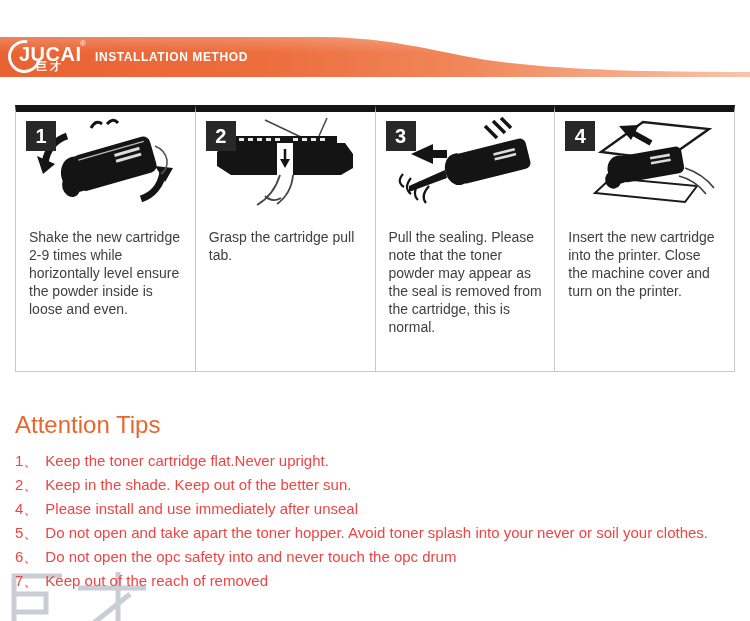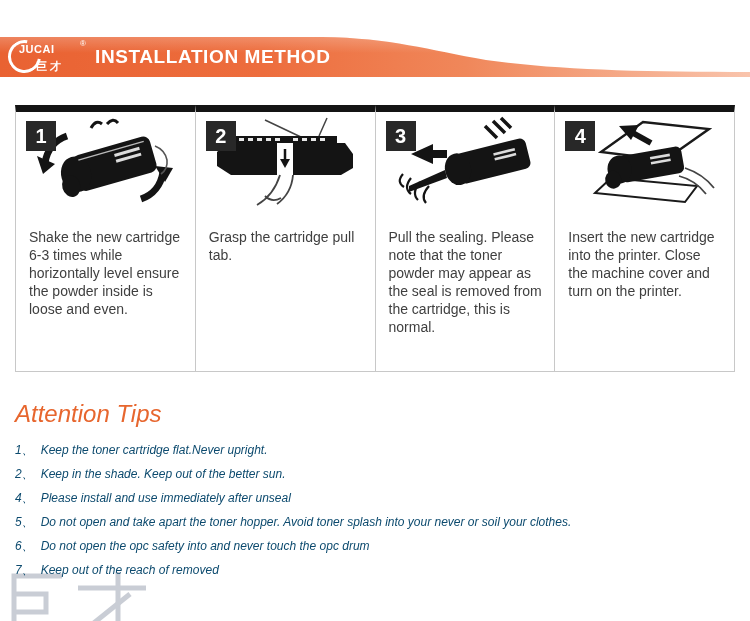--- a/index.html
+++ b/index.html
@@ -8,41 +8,41 @@
     font-family:"Liberation Sans","DejaVu Sans",sans-serif;
   }
   .page{position:absolute;inset:0;width:750px;height:621px;background:#fff;}
 
   
   .banner{position:absolute;left:0;top:37px;width:750px;height:40px;}
   .banner svg.shape{position:absolute;left:0;top:0;}
   .logo{position:absolute;left:10px;top:2px;width:82px;height:36px;color:#fff;}
   .logo-swirl{position:absolute;left:-2px;top:1px;width:27px;height:27px;border:3px solid #fff;
     border-right-color:transparent;border-radius:50%;transform:rotate(-35deg);}
-  .logo-en{position:absolute;left:9px;top:4px;font-size:11px;font-weight:bold;letter-spacing:.5px;}
+  .logo-en{position:absolute;left:9px;top:4px;font-size:20px;font-weight:bold;letter-spacing:.5px;}
   .logo-reg{position:absolute;left:70px;top:0;font-size:8px;}
   .logo-cn{position:absolute;left:26px;top:20px;font-size:11px;letter-spacing:3px;font-weight:bold;font-family:Liberation Mono, monospace;}
   .banner-title{position:absolute;left:95px;top:0;height:28px;line-height:40px;
-    color:#fff;font-size:19px;font-weight:bold;letter-spacing:.6px;}
+    color:#fff;font-size:12px;font-weight:bold;letter-spacing:.6px;}
 
   
   .cards{position:absolute;left:15px;top:105px;width:720px;height:267px;display:flex;}
   .card{flex:1 1 0;background:#fff;border:1px solid #c8c8c8;border-top:7px solid #141414;
     position:relative;box-sizing:border-box;}
   .card + .card{margin-left:-1px;}
   .badge{position:absolute;left:10px;top:9px;width:30px;height:30px;background:#282828;
     color:#fff;font-size:20px;font-weight:bold;display:flex;align-items:center;justify-content:center;z-index:2;}
   .illus{height:102px;margin-top:2px;display:flex;align-items:center;justify-content:center;}
   .step-text{padding:12px 12px 0 13px;font-size:14px;line-height:18px;color:#3f3f3f;}
 
   
-  .attention{position:absolute;left:15px;top:400px;width:724px;z-index:1;font-style:italic;}
+  .attention{position:absolute;left:15px;top:411px;width:724px;z-index:1;}
   .attention h2{margin:0;font-size:24px;font-weight:400;color:#e7662e;line-height:28px;}
   .tips{list-style:none;margin:10px 0 0 0;padding:0;}
-  .tips li{font-size:12px;line-height:24px;color:#0c4a6e;white-space:nowrap;}
+  .tips li{font-size:15px;line-height:24px;color:#ef4444;white-space:nowrap;}
   .tip-num{margin-right:7px;}
 
   
   .watermark{position:absolute;left:6px;top:566px;z-index:0;}
 </style>
 </head>
 <body>
 
 <div class="page">
 
@@ -87,21 +87,21 @@
             <path d="M54,37 L122,37" stroke="#fff" stroke-width="1.5" fill="none" opacity="0.7"></path>
           </g>
           <path d="M40,20 C28,24 20,34 18,47" stroke="#141414" stroke-width="7" fill="none"></path>
           <polygon points="10,40 16,58 28,48" fill="#141414"></polygon>
           <path d="M114,83 C126,79 134,69 136,56" stroke="#141414" stroke-width="7" fill="none"></path>
           <polygon points="128,50 146,52 138,66" fill="#141414"></polygon>
           <path d="M64,12 q5,-9 11,-4 M80,8 q6,-7 11,-1" stroke="#141414" stroke-width="3" fill="none"></path>
           <path d="M128,30 q10,4 12,14 q1,9 -6,14" stroke="#555" stroke-width="1.6" fill="none"></path>
         </svg>
       </div>
-      <div class="step-text">Shake the new cartridge 6-3 times while horizontally level ensure the powder inside is loose and even.</div>
+      <div class="step-text">Shake the new cartridge 2-9 times while horizontally level ensure the powder inside is loose and even.</div>
     </div>
 
     <div class="card">
       <div class="badge">2</div>
       <div class="illus">
         <svg width="156" height="98" viewBox="0 0 156 98">
           <path d="M58,4 L96,22 M120,2 L112,20" stroke="#444" stroke-width="1.5" fill="none"></path>
           <rect x="26" y="20" width="104" height="7" fill="#141414"></rect>
           <g fill="#fff" opacity="0.9">
             <rect x="32" y="22" width="5" height="3"></rect>

